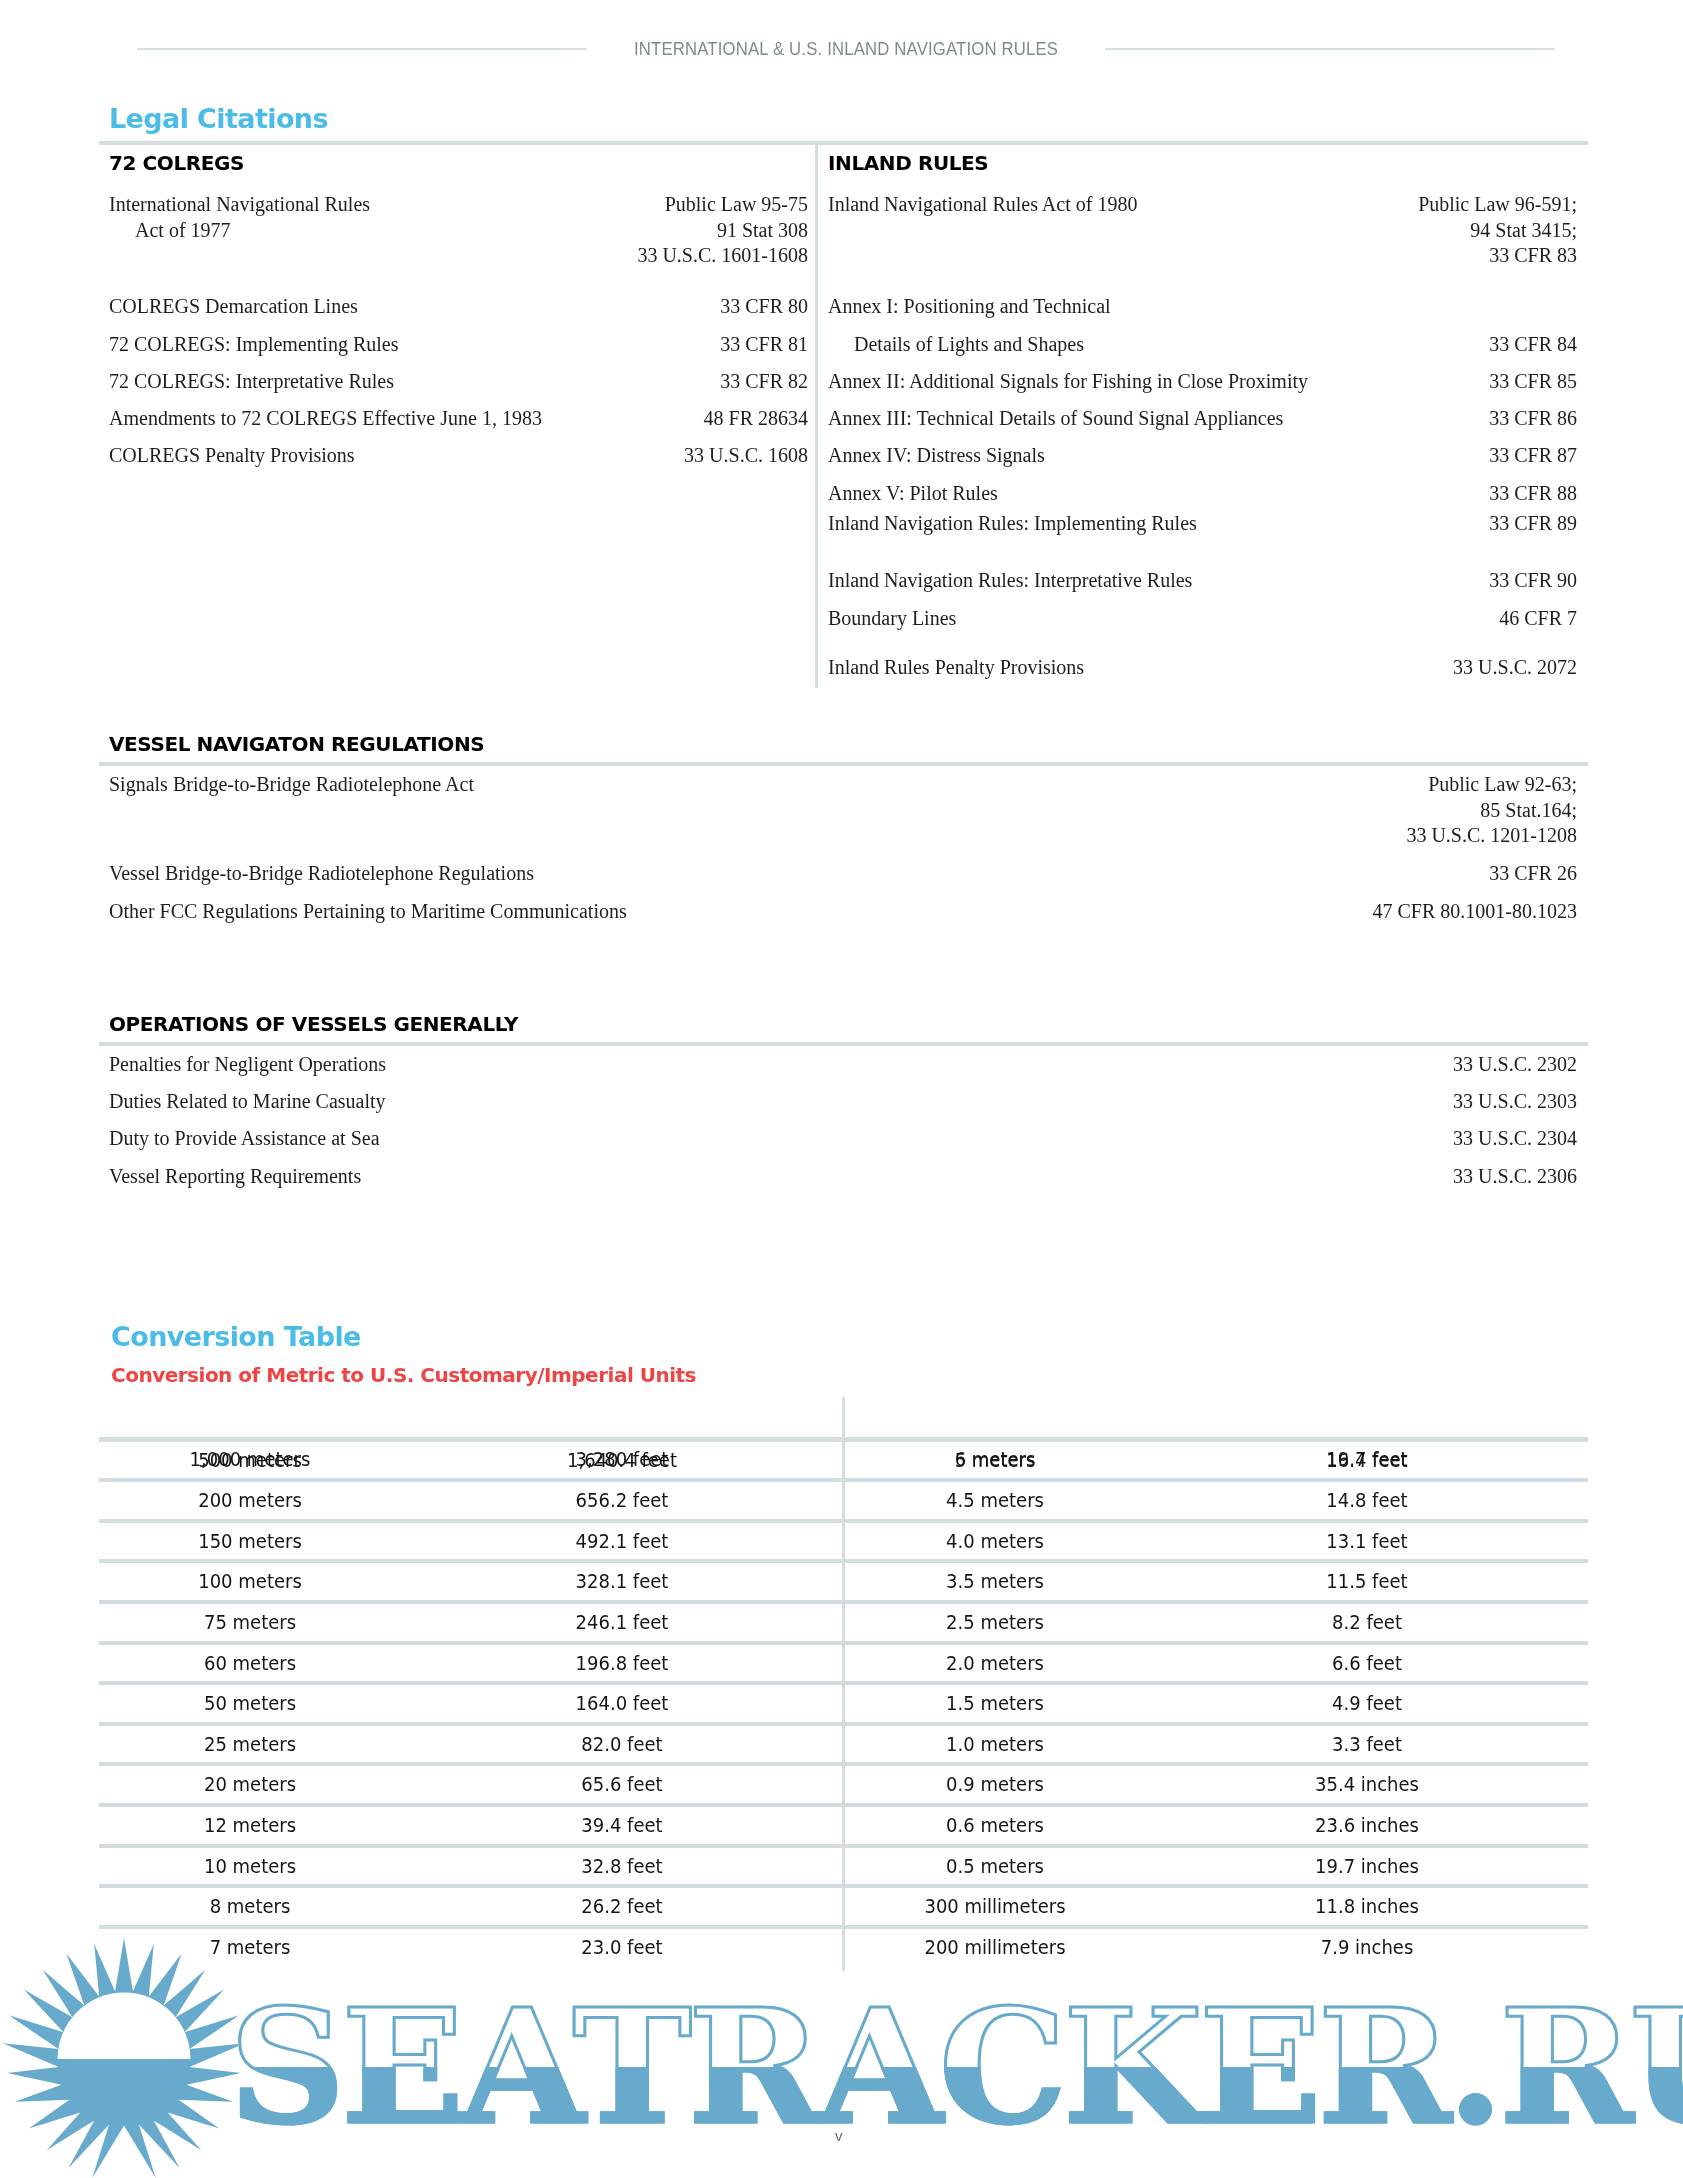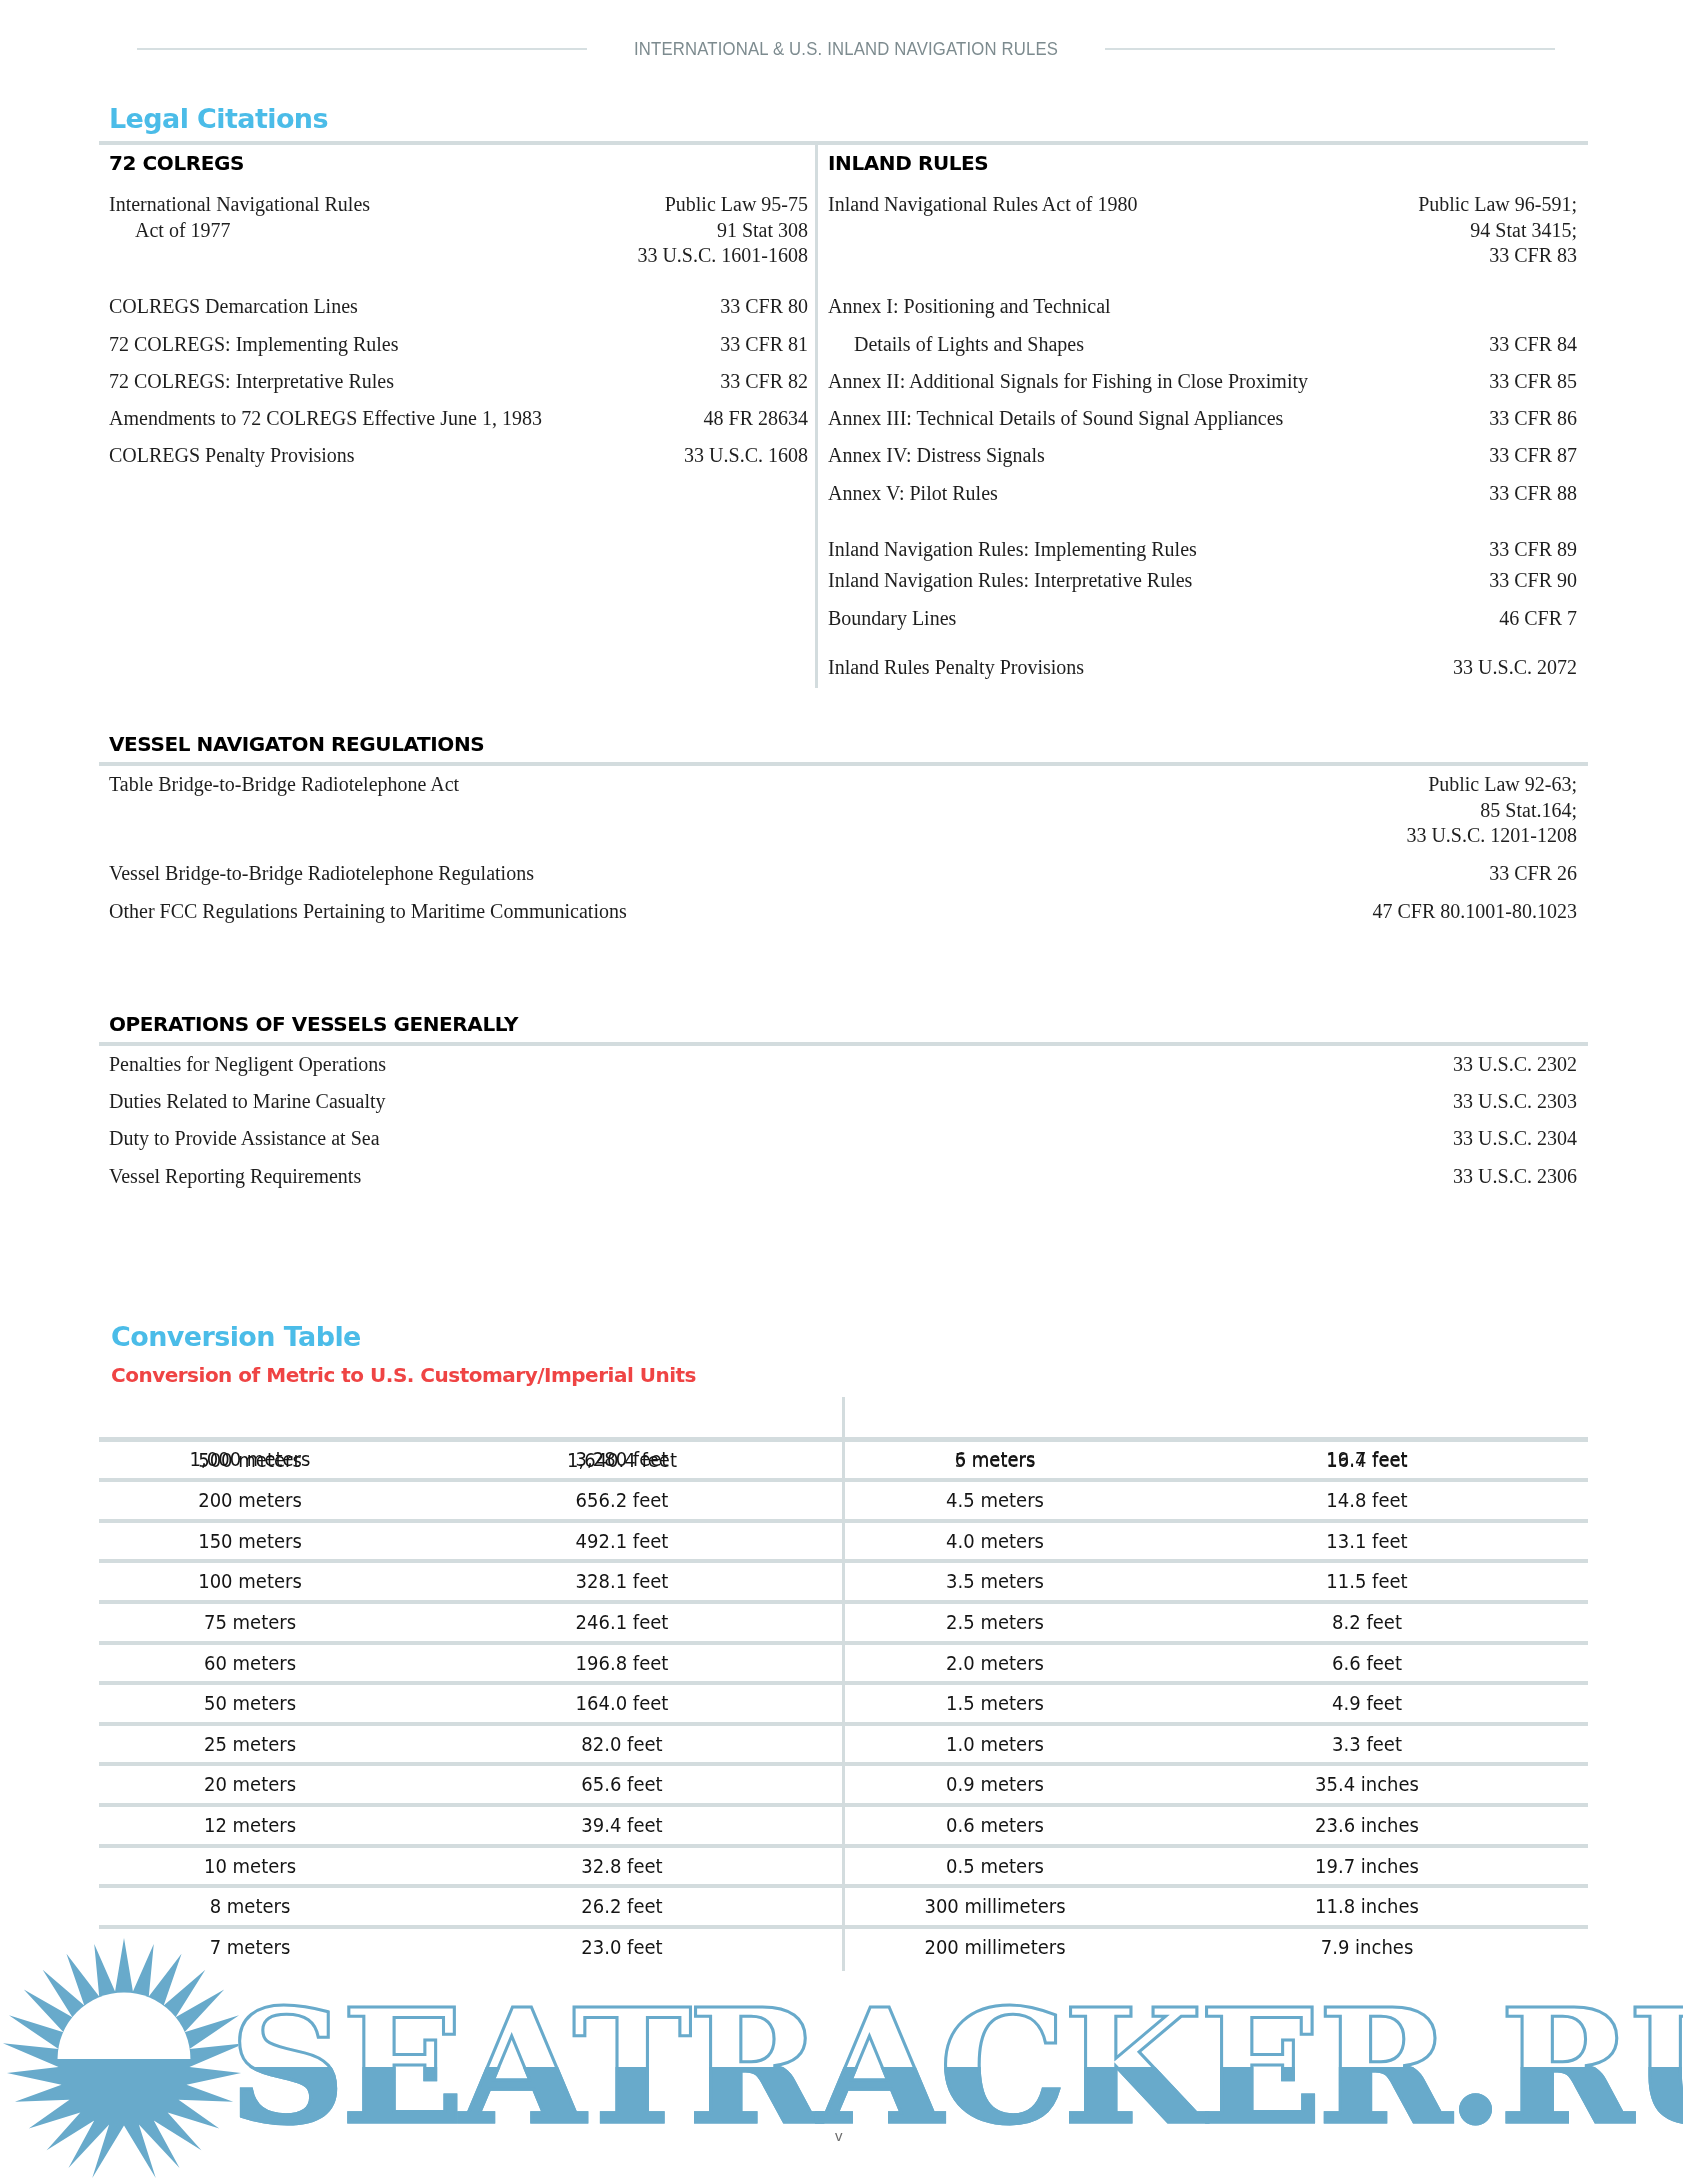--- a/index.html
+++ b/index.html
@@ -114,21 +114,21 @@
       <span class="ref">33 CFR 86</span>
     </div>
   <div class="cite-row" style="top:251px;">
       <span class="name">Annex IV: Distress Signals</span>
       <span class="ref">33 CFR 87</span>
     </div>
   <div class="cite-row" style="top:289px;">
       <span class="name">Annex V: Pilot Rules</span>
       <span class="ref">33 CFR 88</span>
     </div>
-  <div class="cite-row" style="top:345px;">
+  <div class="cite-row" style="top:319px;">
       <span class="name">Inland Navigation Rules: Implementing Rules</span>
       <span class="ref">33 CFR 89</span>
     </div>
   <div class="cite-row" style="top:376px;">
       <span class="name">Inland Navigation Rules: Interpretative Rules</span>
       <span class="ref">33 CFR 90</span>
     </div>
   <div class="cite-row" style="top:414px;">
       <span class="name">Boundary Lines</span>
       <span class="ref">46 CFR 7</span>
@@ -136,21 +136,21 @@
   <div class="cite-row" style="top:463px;">
       <span class="name">Inland Rules Penalty Provisions</span>
       <span class="ref">33 U.S.C. 2072</span>
     </div>
 </div>
 
 <div class="sub-head" style="left:109px; top:732px;">VESSEL NAVIGATON REGULATIONS</div>
 <div class="thick-rule" style="left:99px; top:762px; width:1489px;"></div>
 <div class="cite-list" style="left:109px; top:771px; width:1468px; height:198px;">
   <div class="cite-row" style="top:0px;">
-      <span class="name">Table Bridge-to-Bridge Radiotelephone Act</span>
+      <span class="name">Signals Bridge-to-Bridge Radiotelephone Act</span>
       <span class="ref">Public Law 92-63;</span>
     </div>
   <div class="cite-row" style="top:26px;">
       <span class="name"></span>
       <span class="ref">85 Stat.164;</span>
     </div>
   <div class="cite-row" style="top:51px;">
       <span class="name"></span>
       <span class="ref">33 U.S.C. 1201-1208</span>
     </div>

